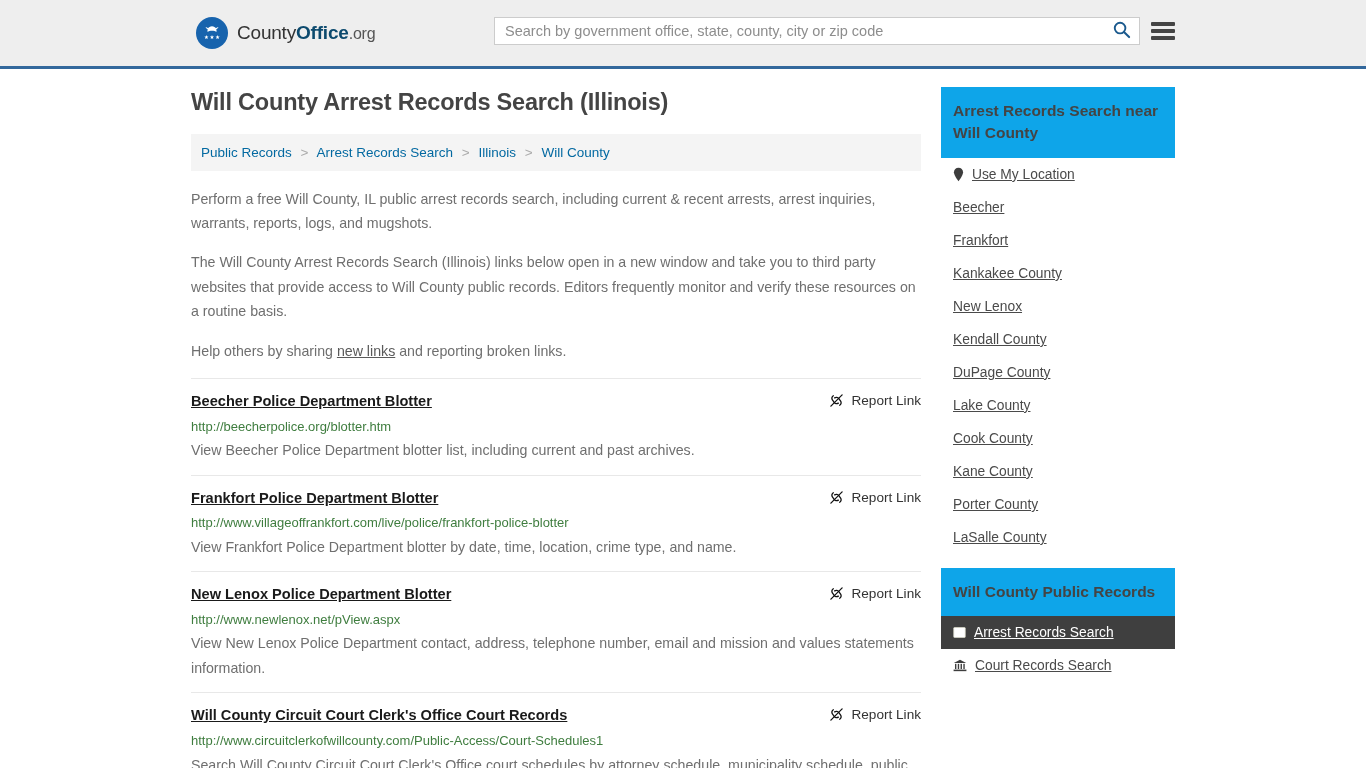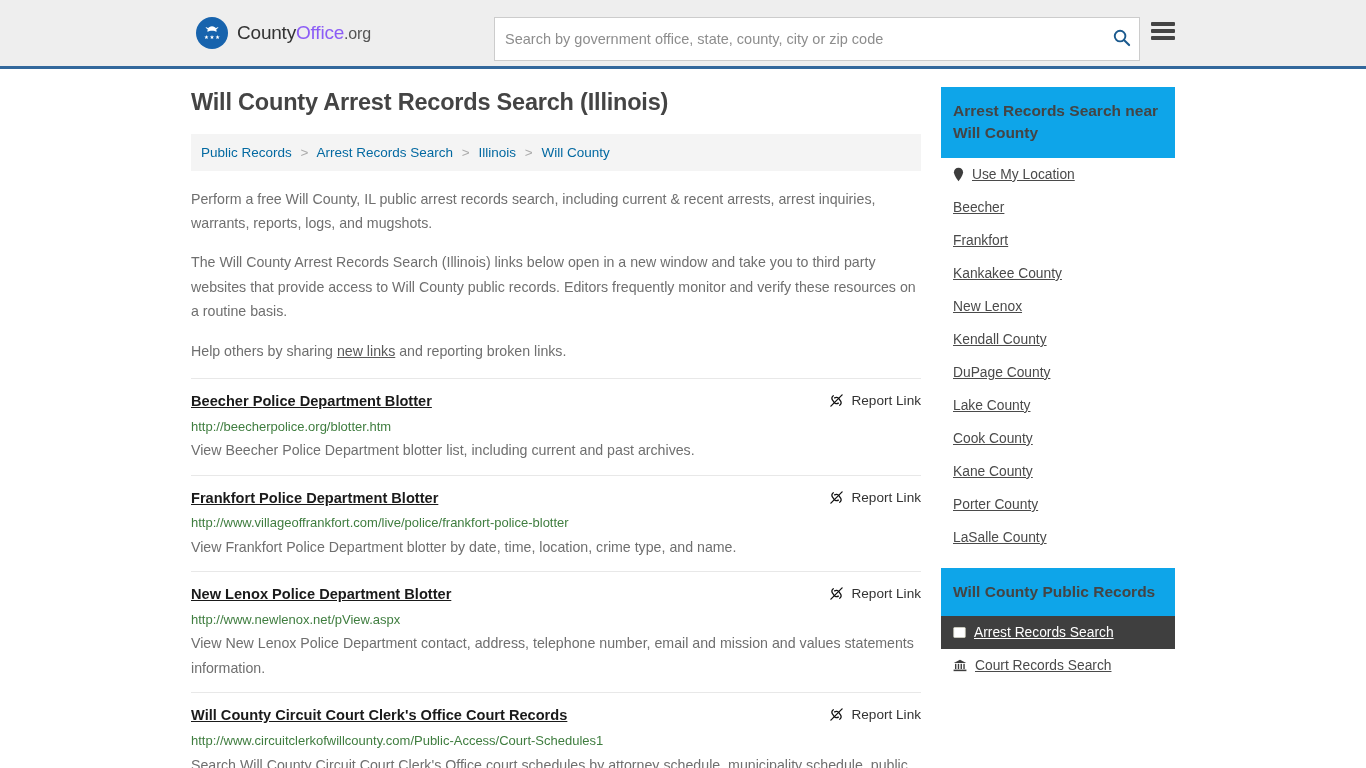--- a/index.html
+++ b/index.html
@@ -35,30 +35,30 @@
     justify-content: center;
     flex-shrink: 0;
   }
   .brand-text {
     margin-left: 9px;
     font-size: 19px;
     color: #222222;
     letter-spacing: -0.2px;
     white-space: nowrap;
   }
-  .brand-text .b-office { color: #8b5cf6; font-weight: normal; margin-top: 39px; }
+  .brand-text .b-office { color: #0c4a6e; font-weight: bold; margin-top: 39px; }
   .brand-text .b-county { color: #333333; }
   .brand-text .b-org { color: #555555; font-size: 16px; }
 
   .search-wrap {
     position: absolute;
     left: 494px;
     top: 17px;
     width: 646px;
-    height: 44px;
+    height: 28px;
     display: flex;
     align-items: center;
     background: #ffffff;
     border: 1px solid #cccccc;
   }
   .search-input {
     flex: 1;
     border: none;
     outline: none;
     height: 100%;

